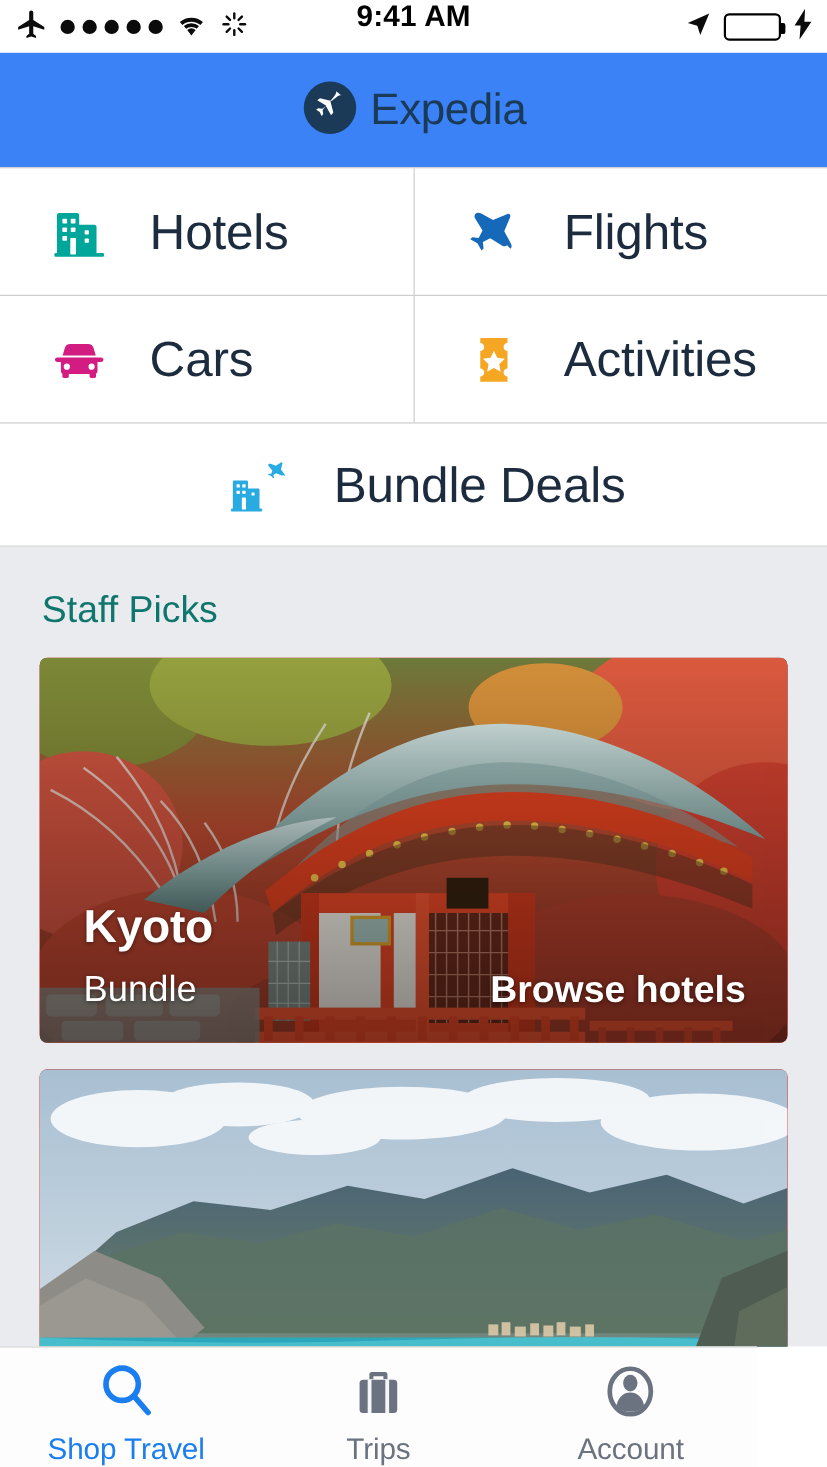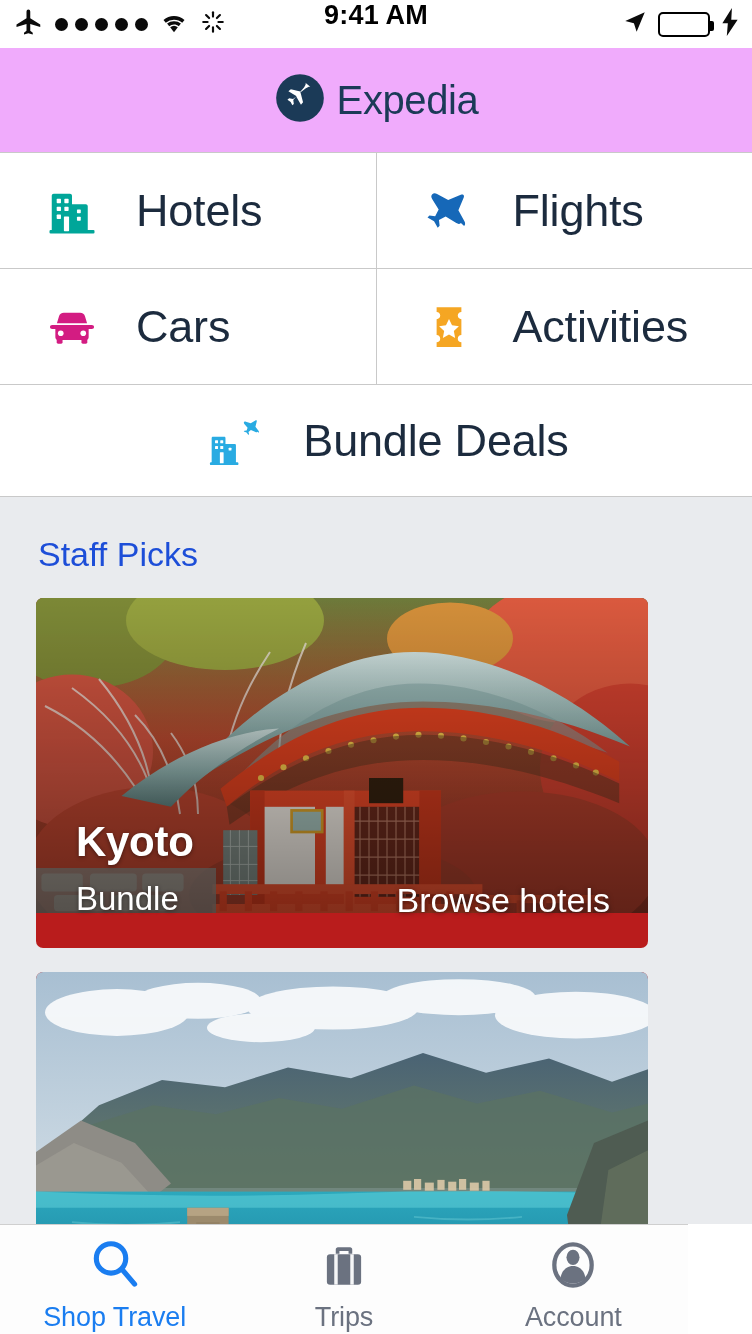--- a/index.html
+++ b/index.html
@@ -23,21 +23,21 @@
   .sb-right { position:absolute; right:12px; top:0; height:48px; display:flex; align-items:center; gap:10px; }
   .dots { display:flex; gap:7px; align-items:center; }
   .dot { width:13px; height:13px; border-radius:50%; background:#0b0b0b; }
   .battery { position:relative; width:52px; height:25px; border:2.5px solid #000; border-radius:5px; padding:2px; }
   .battery-fill { width:100%; height:100%; background:#4CD964; border-radius:2px; }
   .battery-nub { position:absolute; right:-6px; top:7px; width:4px; height:10px; background:#000; border-radius:0 2px 2px 0; }
 
   
   .brand {
     position:absolute; top:48px; left:0; width:752px; height:104px;
-    background:#f0abfc; display:flex; align-items:center; justify-content:center; gap:11px;
+    background:#3b82f6; display:flex; align-items:center; justify-content:center; gap:11px;
   }
   .brand-word { font-size:40px; font-weight:400; color:#1b3a57; letter-spacing:-0.4px; }
 
   
   .navgrid {
     position:absolute; top:152px; left:0; width:752px; height:345px;
     background:#fff; border-top:1.5px solid #c9c9c9; border-bottom:1.5px solid #c9c9c9;
   }
   .nav-row { display:flex; width:752px; height:116px; }
   .nav-row.top { border-bottom:1.5px solid #c9c9c9; }
@@ -50,40 +50,40 @@
   .nav-icon { width:56px; height:56px; display:flex; align-items:center; justify-content:center; flex:0 0 56px; }
   .nav-label { font-size:45px; color:#1c2b3e; letter-spacing:-0.2px; }
   .nav-row.full { height:112px; justify-content:center;padding-left:24px; }
   .nav-cell.center { flex:none; padding-left:0; gap:40px; justify-content:center; }
 
   
   .picks {
     position:absolute; top:497px; left:0; width:752px; height:727px;
     background:#e9ebee; overflow:hidden;
   }
-  .picks-title { margin:38px 0 0 38px; font-size:34px; color:#1d4ed8; }
+  .picks-title { margin:38px 0 0 38px; font-size:34px; color:#0f766e; }
 
   .card {
-    position:relative; margin:24px 36px 0 36px; width:612px; height:350px;
+    position:relative; margin:24px 36px 0 36px; width:680px; height:350px;
     border-radius:7px; overflow:hidden; background:#b91c1c;
   }
   .card-overlay { position:absolute; inset:0; }
   .card-city {
     position:absolute; left:40px; bottom:82px;
     font-size:42px; font-weight:700; color:#fff; letter-spacing:-0.3px;
     text-shadow:0 1px 4px rgba(0,0,0,.45);
   }
   .card-country {
     position:absolute; left:40px; bottom:30px;
     font-size:33px; font-weight:400; color:#fff;
     text-shadow:0 1px 4px rgba(0,0,0,.45);
   }
   .card-cta {
     position:absolute; right:38px; bottom:28px;
-    font-size:34px; color:#fff; text-shadow:0 1px 5px rgba(0,0,0,.5);
+    font-size:34px; color:#fff; text-shadow:0 1px 5px rgba(0,0,0,.5);font-weight:bold;
   }
 
   
   .kyoto { position:absolute; inset:0; }
   
   .coast { position:absolute; inset:0; }
 
   
   .tabbar {
     position:absolute; bottom:0; left:0; width:688px; height:110px;

